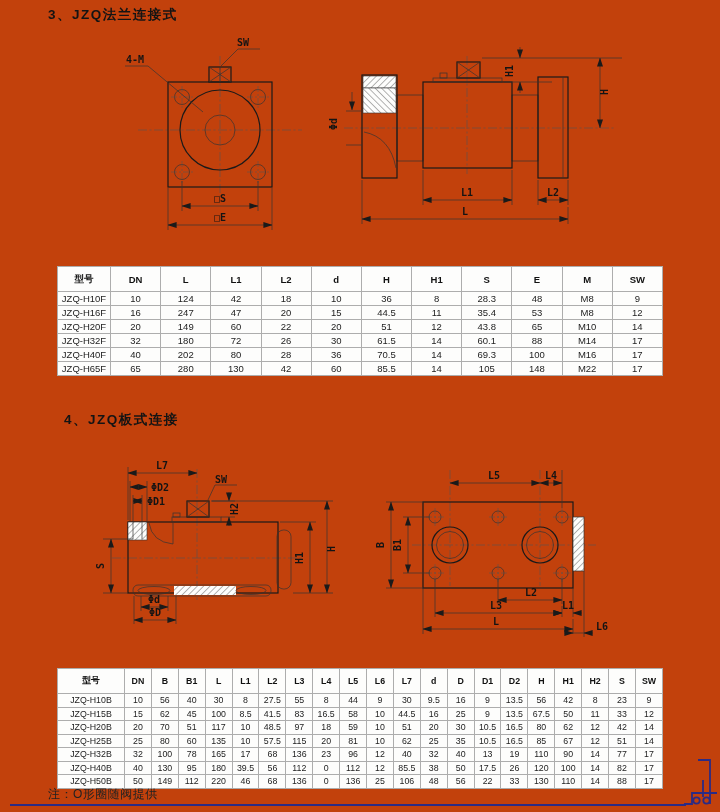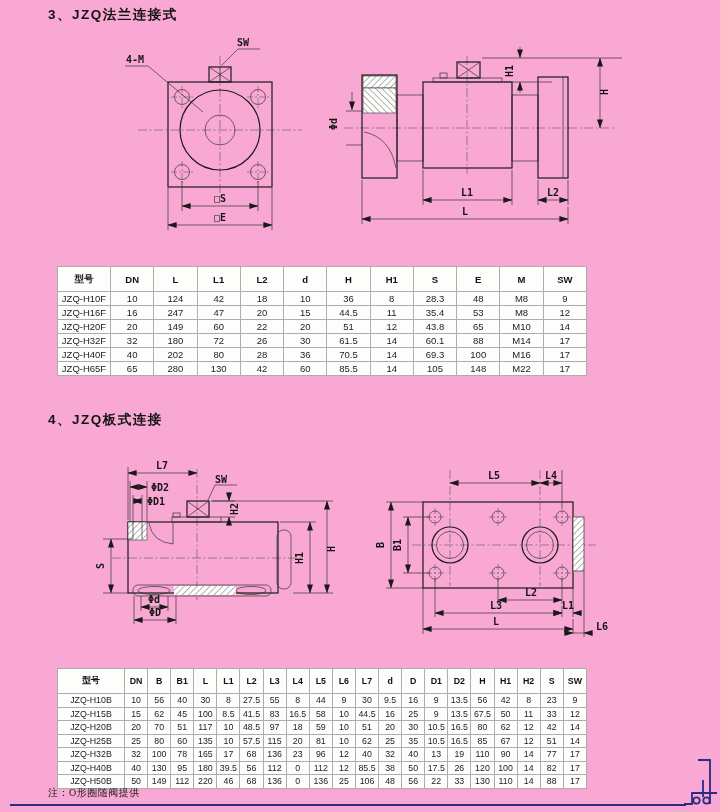--- a/index.html
+++ b/index.html
@@ -1,41 +1,41 @@
 <!DOCTYPE html>
 <html><head>
 <meta charset="utf-8">
 <style>
   html,body{margin:0;padding:0;background:#ffffff;}
   body{width:720px;height:812px;font-family:"Liberation Sans",sans-serif;}
-  .page{position:relative;width:720px;height:812px;background:#f9a8d4;overflow:hidden;}
+  .page{position:relative;width:720px;height:812px;background:#c2410c;overflow:hidden;}
   .sec-title{position:absolute;margin:0;font-size:13.5px;font-weight:bold;color:#141414;letter-spacing:1.5px;}
   .t3{left:48px;top:6px;}
-  .t4{left:48px;top:411px;}
+  .t4{left:64px;top:411px;}
   svg.draw{position:absolute;left:0;}
   svg.d1{top:28px;width:720px;height:220px;}
   svg.d2{top:448px;width:720px;height:212px;}
   
   .lk{stroke:#1a1a1a;stroke-width:1.2;fill:none;}
   .ln{stroke:#333;stroke-width:0.7;fill:none;}
   .cl{stroke:#555;stroke-width:0.6;fill:none;stroke-dasharray:9 2.5 2 2.5;}
   .clt{stroke:#555;stroke-width:0.55;fill:none;stroke-dasharray:6 2 2 2;}
   .dm{stroke:#333;stroke-width:0.7;fill:none;}
   svg text{font-family:"DejaVu Sans Mono",monospace;font-size:10px;font-weight:bold;fill:#141414;}
   
-  table.dim-table{position:absolute;border-collapse:collapse;table-layout:fixed;width:530px;background:#fdfdfc;border:1px solid #8a8a8a;}
+  table.dim-table{position:absolute;border-collapse:collapse;table-layout:fixed;width:606px;background:#fdfdfc;border:1px solid #8a8a8a;}
   table.dim-table th,table.dim-table td{border:1px solid # adadad;border:1px solid #adadad;text-align:center;padding:0;color:#222;overflow:hidden;white-space:nowrap;}
   table.t1{left:57px;top:266px;font-size:9.5px;}
   table.t2{left:57px;top:668px;font-size:8.8px;}
   table.dim-table th{height:24px;font-weight:bold;color:#111;}
   table.t1 td{height:13px;line-height:13px;}
   table.t2 td{height:12.5px;line-height:12.5px;}
   table.t1 th:first-child{width:52px;}
   table.t2 th:first-child{width:66px;}
-  .note{position:absolute;left:48px;top:786px;font-size:10px;color:#222;letter-spacing:0.5px;font-family:Liberation Serif, serif;}
+  .note{position:absolute;left:48px;top:786px;font-size:12px;color:#222;letter-spacing:0.5px;}
   .rule{position:absolute;left:10px;top:804px;width:676px;height:2px;background:#2b2b85;}
   svg.logo{position:absolute;left:684px;top:753px;width:36px;height:54px;}
   .logo path,.logo circle{stroke:#2b2b85;stroke-width:1.8;fill:none;}
 </style>
 </head>
 <body>
 
 <div class="page">
 
   <h2 class="sec-title t3">3、JZQ法兰连接式</h2>

